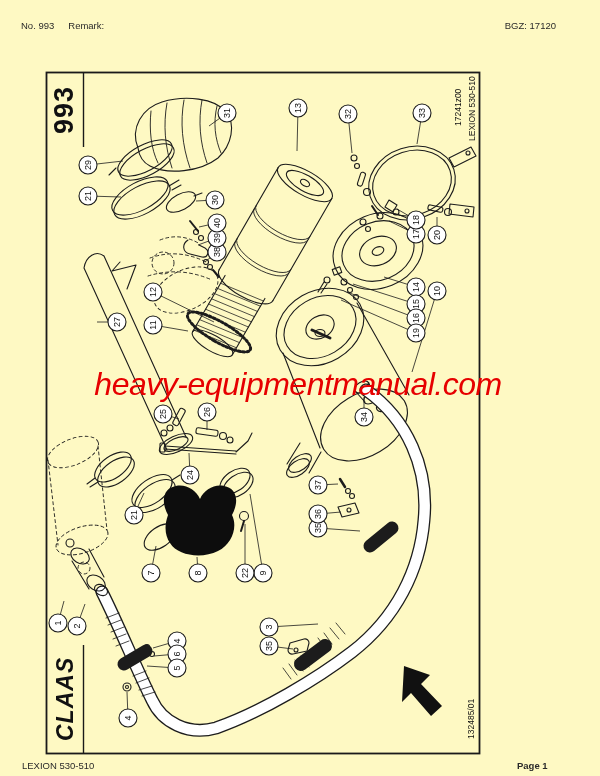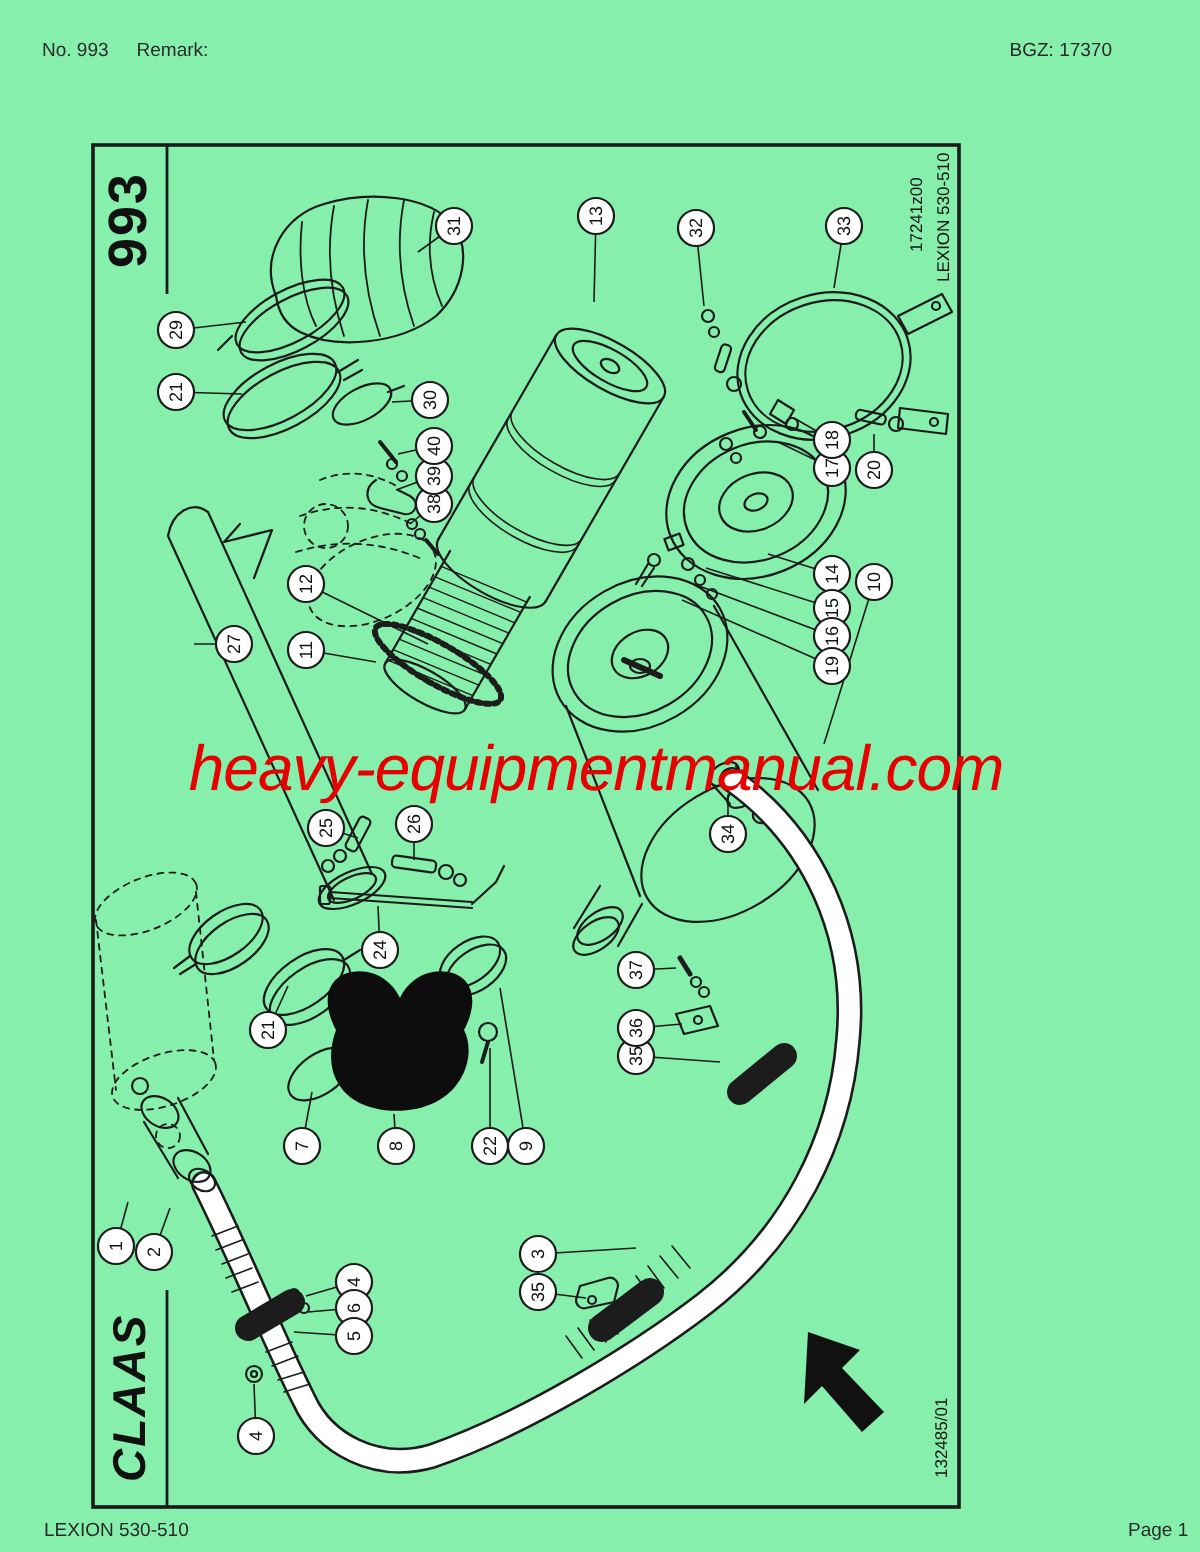--- a/index.html
+++ b/index.html
@@ -1,43 +1,43 @@
 <!DOCTYPE html>
 <html><head>
 <meta charset="utf-8">
 <style>
   html,body{margin:0;padding:0;background:#fff;}
-  .page{position:relative;width:600px;height:776px;background:#86efac;
+  .page{position:relative;width:600px;height:776px;background:#fef9c3;
         font-family:"Liberation Sans",sans-serif;color:#1c1c1c;overflow:hidden;}
   .hdr{position:absolute;top:20px;font-size:9.5px;color:#2a2a2a;white-space:pre;}
   .hdr-left{left:21px;}
   .hdr-left .sp{margin-right:14px;}
   .hdr-right{right:44px;}
   .ftr{position:absolute;top:760px;font-size:9.5px;color:#2a2a2a;}
   .ftr-left{left:22px;}
-  .ftr-right{left:564px;}
+  .ftr-right{left:517px;font-weight:bold;}
   .vtext{position:absolute;writing-mode:vertical-rl;transform:rotate(180deg);
          display:flex;align-items:center;justify-content:center;color:#111;}
   .sheetno{left:46px;top:75px;width:37px;height:70px;font-size:27px;font-weight:bold;letter-spacing:1px;}
   .brand{left:47px;top:646px;width:36px;height:106px;font-size:23px;font-weight:bold;
          font-style:italic;letter-spacing:1px;}
   .ref1{left:452px;top:74px;width:12px;height:66px;font-size:8.5px;}
   .ref2{left:465px;top:74px;width:13px;height:70px;font-size:8.5px;}
   .docnum{left:464px;top:686px;width:13px;height:66px;font-size:8.5px;}
   .watermark{position:absolute;left:82px;top:366px;width:432px;text-align:center;
              font-size:32px;letter-spacing:-0.5px;z-index:5;white-space:nowrap;font-style:italic;}
   svg{position:absolute;left:0;top:0;z-index:1;}
 </style>
 </head>
 <body>
 
 <div class="page">
 
   <div class="hdr hdr-left"><span class="sp">No. 993</span><span>Remark:</span></div>
-  <div class="hdr hdr-right">BGZ: 17370</div>
+  <div class="hdr hdr-right">BGZ: 17120</div>
 
   <svg width="600" height="776" viewBox="0 0 600 776">
 
     <g stroke="#1a1a1a" fill="none">
       <rect x="46.5" y="72.5" width="433" height="681" stroke-width="1.8"></rect>
       <path d="M83.5 72.5 V147" stroke-width="1.4"></path>
       <path d="M83.5 645 V753" stroke-width="1.4"></path>
     </g>
 
     <g stroke="#1c1c1c" stroke-width="1.1" fill="none" stroke-linecap="round" stroke-linejoin="round">

